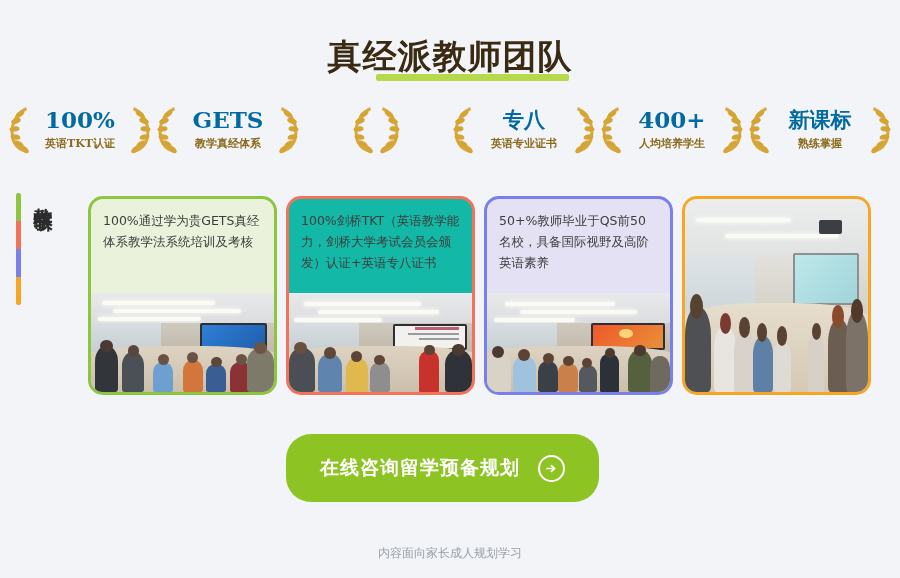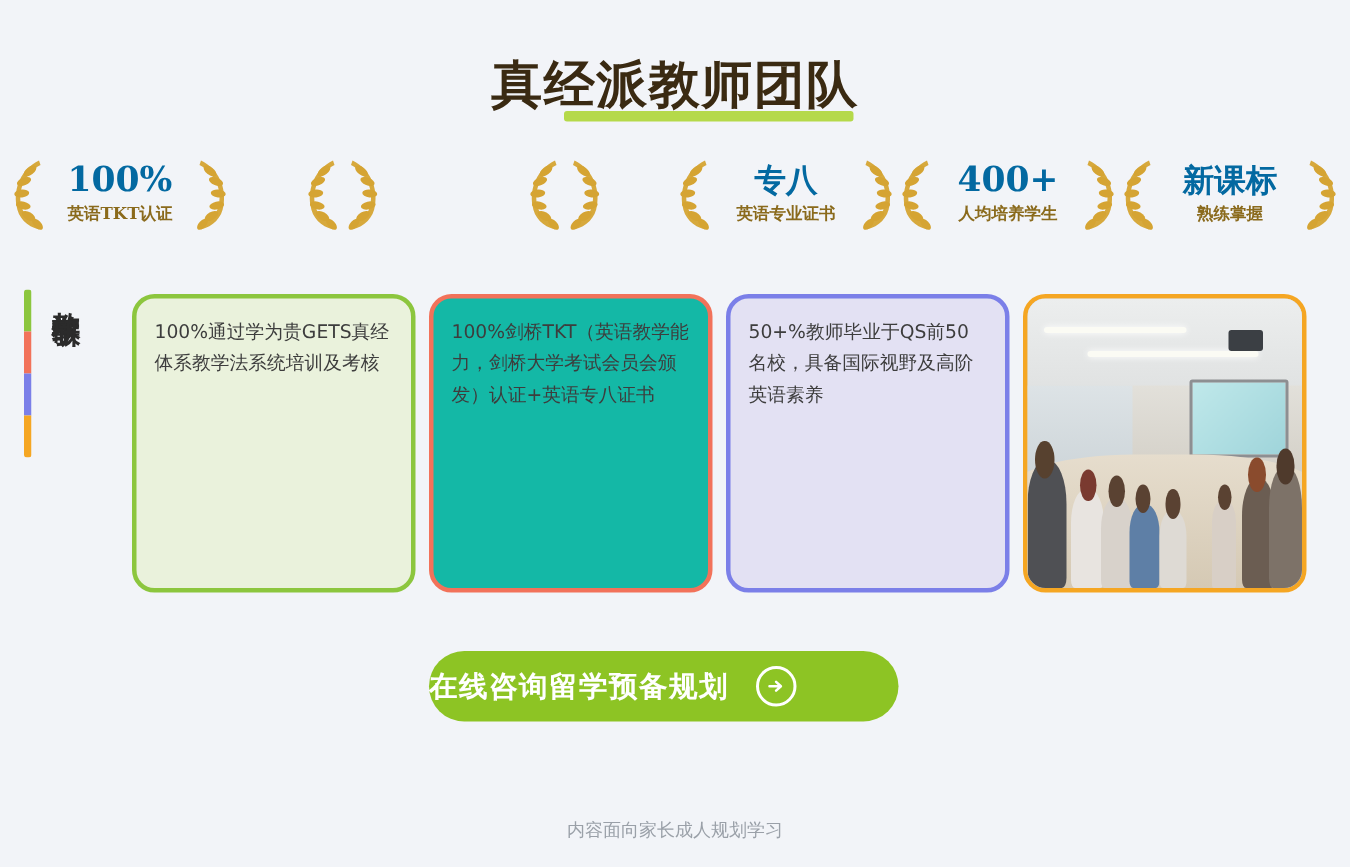--- a/index.html
+++ b/index.html
@@ -138,21 +138,21 @@
     gap: 9px;
   }
   .card {
     width: 189px;
     height: 199px;
     border-radius: 15px;
     border: 3px solid #8cc63e;
     box-sizing: border-box;
     overflow: hidden;
     display: flex;
-    flex-direction: row;
+    flex-direction: column;
     background: #eaf2dc;
   }
   .card-text {
     padding: 11px 12px 8px 12px;
     font-size: 12.5px;
     line-height: 21px;
     color: #3d3d3d;
     font-family: "DejaVu Sans", "Liberation Sans", sans-serif;
     height: 94px;
     box-sizing: border-box;
@@ -200,25 +200,26 @@
   .ph .proj {
     position: absolute; background: #3b3f44; border-radius: 2px;
   }
 
   
   .cta {
     position: absolute;
     left: 286px;
     top: 434px;
     width: 313px;
-    height: 47px;
+    height: 68px;
     background: #8dc424;
     border-radius: 25px;
     display: flex;
     align-items: center;
+    justify-content: center;
     gap: 18px;
     cursor: pointer;
     border: none;
   }
   .cta-label {
     font-family: "DejaVu Sans", "Liberation Sans", sans-serif;
     font-size: 19px;
     font-weight: bold;
     color: #ffffff;
     letter-spacing: 1px;
@@ -295,20 +296,24 @@
           <g fill="#d5a433">
             <path d="M20 4 C8 10 3 22 5 34 C6 42 12 48 20 50 L20 46 C13 44 9 39 8 33 C6 23 11 12 21 7 Z" opacity=".95"></path>
             <ellipse cx="14" cy="11" rx="5" ry="2.6" transform="rotate(-38 14 11)"></ellipse>
             <ellipse cx="10" cy="18" rx="5" ry="2.6" transform="rotate(-22 10 18)"></ellipse>
             <ellipse cx="8.5" cy="26" rx="5" ry="2.6" transform="rotate(-6 8.5 26)"></ellipse>
             <ellipse cx="9.5" cy="34" rx="5" ry="2.6" transform="rotate(12 9.5 34)"></ellipse>
             <ellipse cx="13" cy="41" rx="5" ry="2.6" transform="rotate(30 13 41)"></ellipse>
             <ellipse cx="19" cy="46.5" rx="4.6" ry="2.4" transform="rotate(46 19 46.5)"></ellipse>
           </g>
         </svg>
+      </span>
+      <span class="btext">
+        <span class="big">GETS</span>
+        <span class="small">教学真经体系</span>
       </span>
       <span class="laurel">
         <svg viewBox="0 0 26 52" width="26" height="52" aria-hidden="true">
           <g fill="#d5a433" transform="translate(26,0) scale(-1,1)">
             <path d="M20 4 C8 10 3 22 5 34 C6 42 12 48 20 50 L20 46 C13 44 9 39 8 33 C6 23 11 12 21 7 Z" opacity=".95"></path>
             <ellipse cx="14" cy="11" rx="5" ry="2.6" transform="rotate(-38 14 11)"></ellipse>
             <ellipse cx="10" cy="18" rx="5" ry="2.6" transform="rotate(-22 10 18)"></ellipse>
             <ellipse cx="8.5" cy="26" rx="5" ry="2.6" transform="rotate(-6 8.5 26)"></ellipse>
             <ellipse cx="9.5" cy="34" rx="5" ry="2.6" transform="rotate(12 9.5 34)"></ellipse>
             <ellipse cx="13" cy="41" rx="5" ry="2.6" transform="rotate(30 13 41)"></ellipse>

